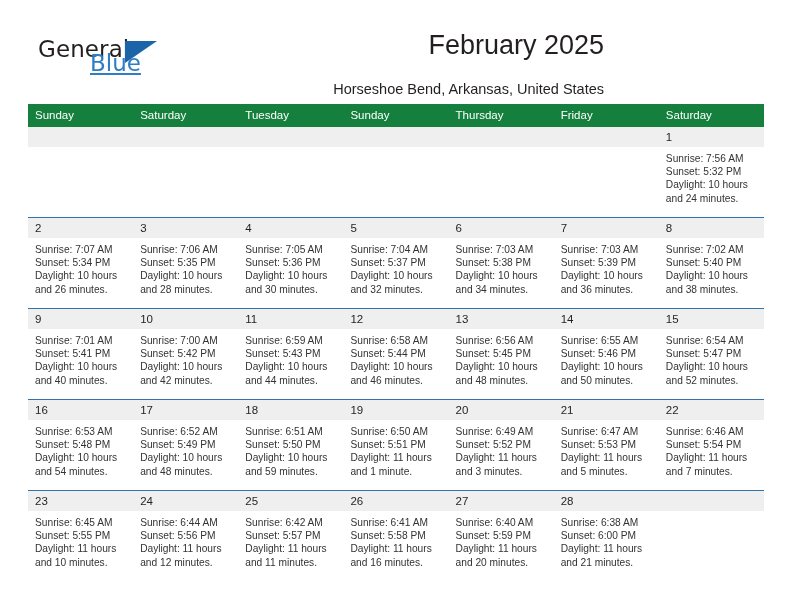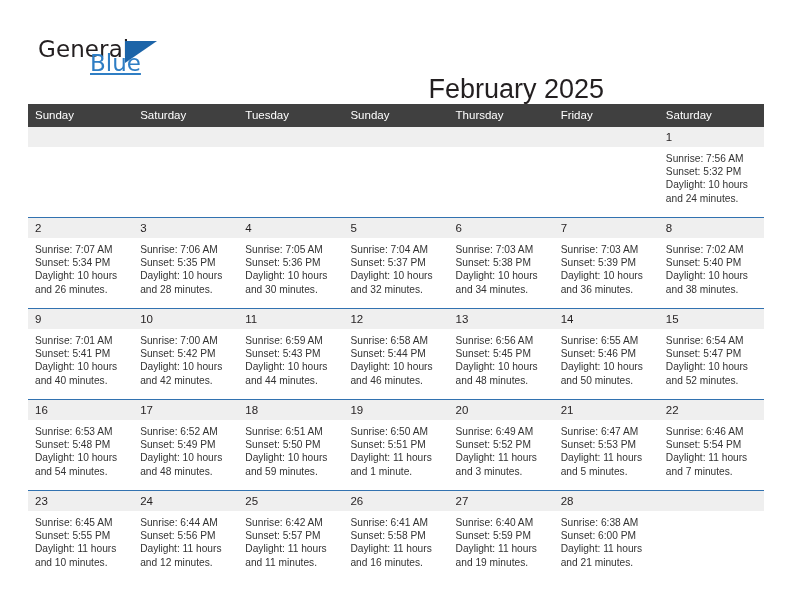--- a/index.html
+++ b/index.html
@@ -72,42 +72,41 @@
     right: 0;
     top: 0;
     text-align: right;
   }
   .cal-title {
     font-size: 27px;
     font-weight: 400;
     color: #231f20;
     line-height: 34px;
     white-space: nowrap;
-    margin-top: 44px;
   }
   .cal-subtitle {
     margin-top: 18px;
     font-size: 14.5px;
     font-weight: 400;
     color: #231f20;
     line-height: 18px;
     white-space: nowrap;
   }
 
   
   .calendar {
     position: absolute;
     left: 28px;
     top: 104px;
     width: 736px;
     border-collapse: collapse;
     table-layout: fixed;
   }
   .calendar th {
-    background: #404040;
+    background: #15803d;
     color: #ffffff;
     font-size: 11.5px;
     font-weight: 400;
     text-align: left;
     padding: 5px 0 5px 7px;
     height: 11px;
     line-height: 13px;
   }
   .calendar td {
     vertical-align: top;
@@ -505,21 +504,21 @@
               </div>
             </div>
           </td>
           <td>
             <div class="cell-inner">
               <div class="daynum filled">27</div>
               <div class="details">
                 <div>Sunrise: 6:40 AM</div>
                 <div>Sunset: 5:59 PM</div>
                 <div>Daylight: 11 hours</div>
-                <div>and 19 minutes.</div>
+                <div>and 20 minutes.</div>
               </div>
             </div>
           </td>
           <td>
             <div class="cell-inner">
               <div class="daynum filled">28</div>
               <div class="details">
                 <div>Sunrise: 6:38 AM</div>
                 <div>Sunset: 6:00 PM</div>
                 <div>Daylight: 11 hours</div>

